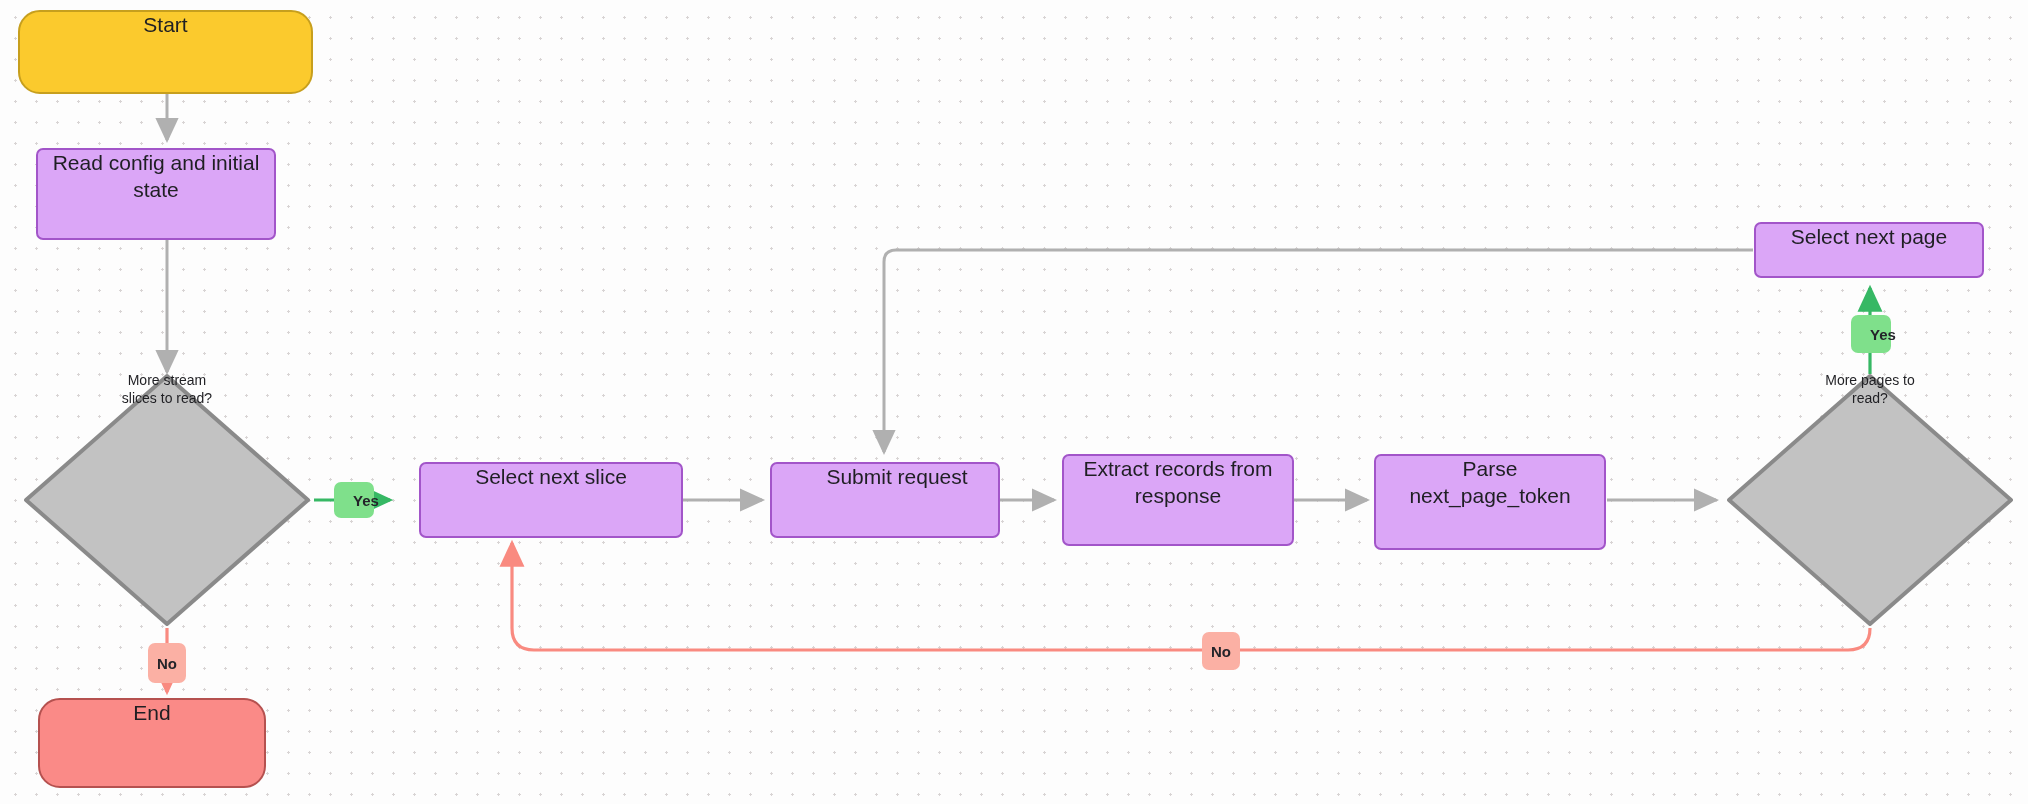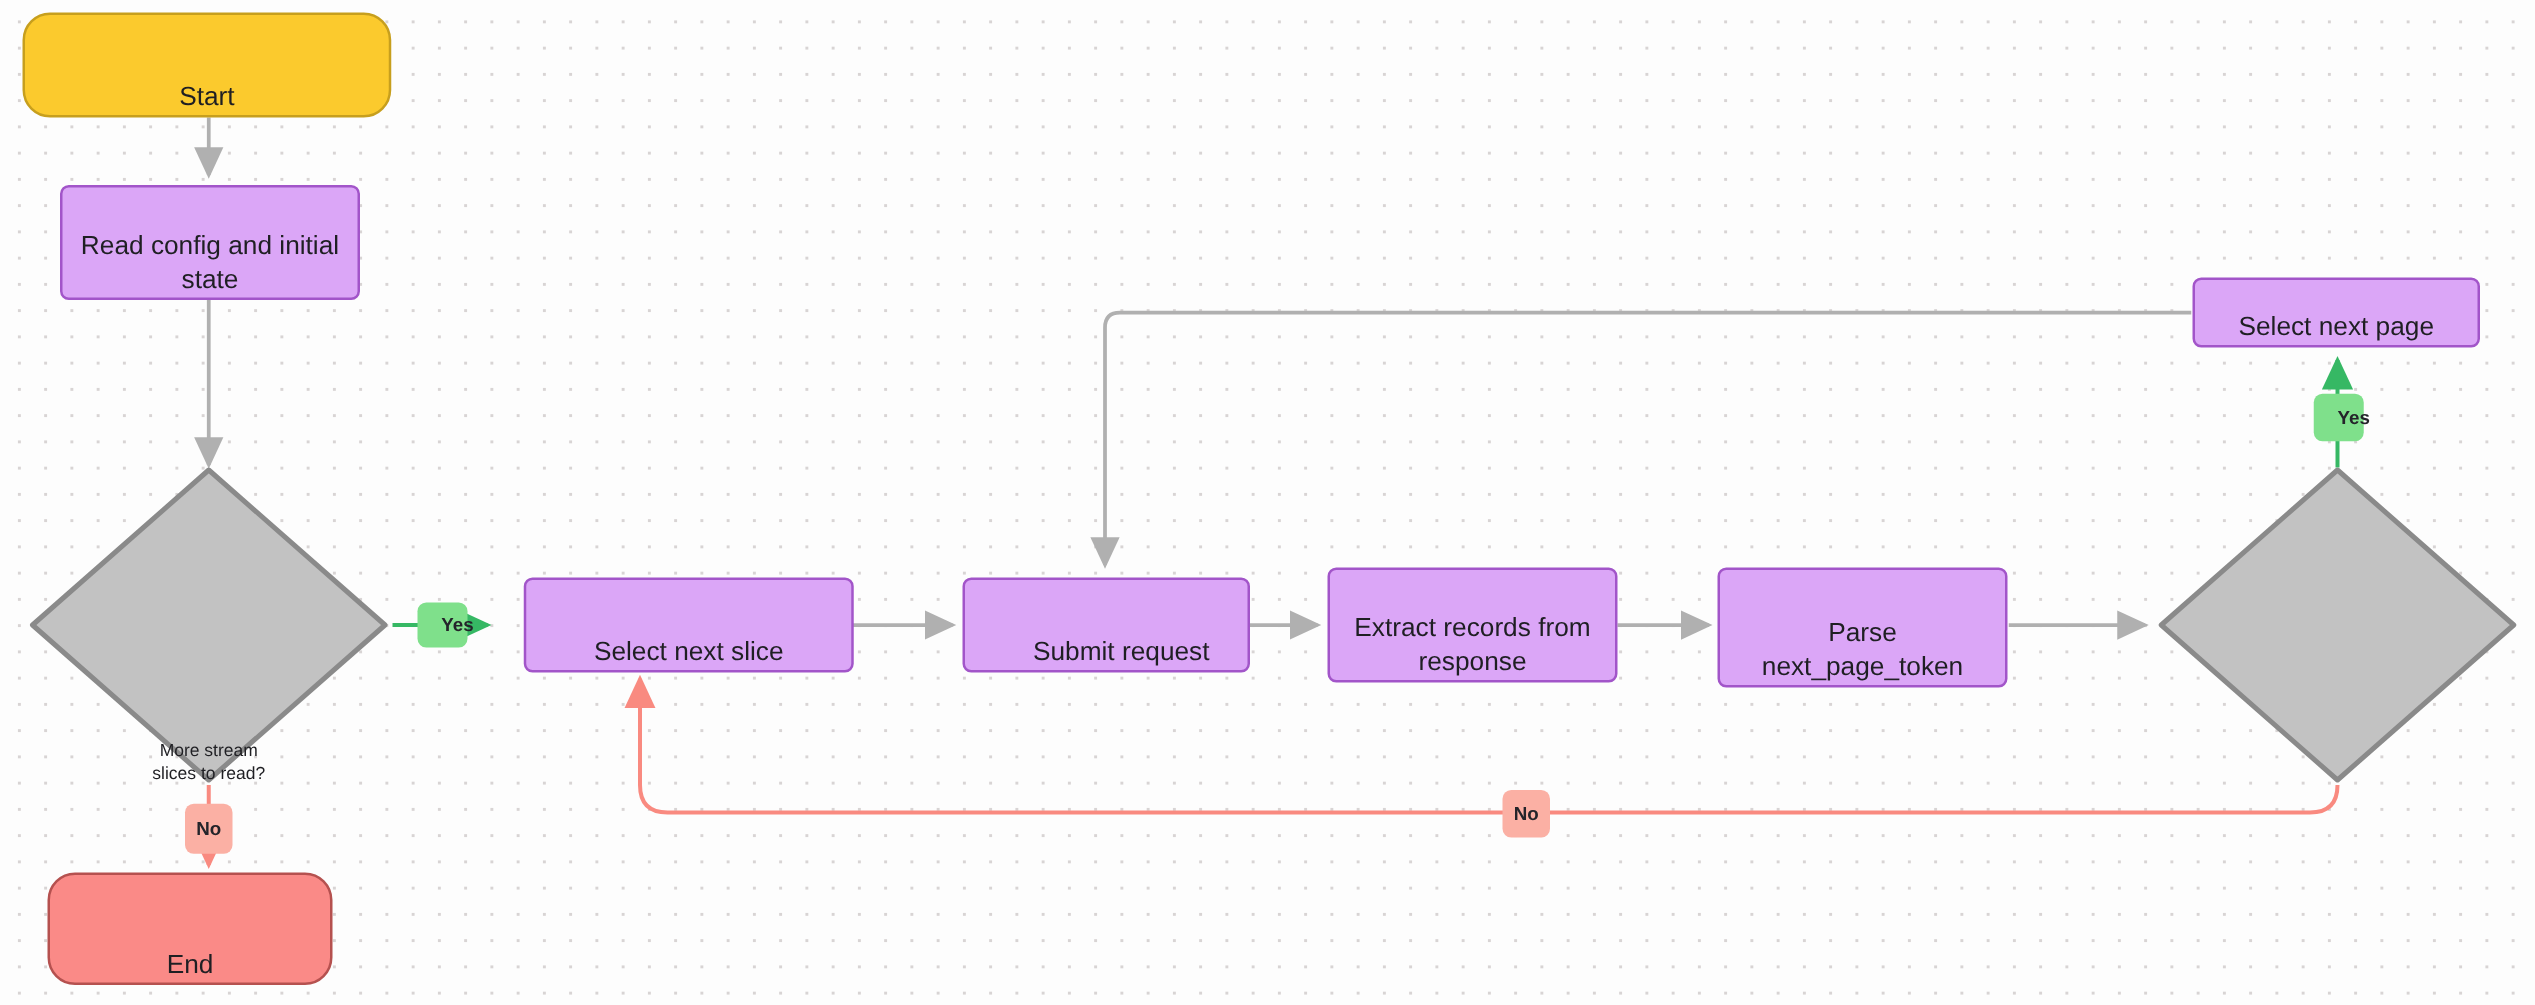--- a/index.html
+++ b/index.html
@@ -24,21 +24,21 @@
     left: 0;
     top: 0;
     width: 2028px;
     height: 804px;
     pointer-events: none;
   }
   .node {
     position: absolute;
     box-sizing: border-box;
     display: flex;
-    align-items: flex-end;
+    align-items: flex-start;
     justify-content: center;
     text-align: center;
     color: #1f1f23;
     line-height: 1.28;
     white-space: pre-line;
   }
   .node-terminal {
     border-radius: 22px;
     border: 2px solid;
     font-size: 21px;
@@ -131,21 +131,21 @@
 
     <path d="M1753,250 L896,250 Q884,250 884,262 L884,452" fill="none" stroke="#b0b0b0" stroke-width="3" marker-end="url(#arrow-gray)"></path>
 
     <path d="M1870,628 Q1870,650 1848,650 L534,650 Q512,650 512,628 L512,543" fill="none" stroke="#f98a80" stroke-width="3.2" marker-end="url(#arrow-red)"></path>
   </svg>
 
   <div class="node node-terminal node-start" style="left:18px; top:10px; width:295px; height:84px;">
     <span>Start</span>
   </div>
 
-  <div class="node node-process" style="left:48px; top:148px; width:240px; height:92px;">
+  <div class="node node-process" style="left:36px; top:148px; width:240px; height:92px;">
     <span>Read config and initial
 state</span>
   </div>
 
   <div class="node node-decision" style="left:22px; top:372px; width:290px; height:256px;">
     <svg class="diamond-shape" viewBox="0 0 290 256" preserveAspectRatio="none">
       <path d="M145,4 L286,128 L145,252 L4,128 Z" fill="#c2c2c2" stroke="#8a8a8a" stroke-width="4" stroke-linejoin="round"></path>
     </svg>
     <span class="decision-text">More stream
 slices to read?</span>
@@ -170,20 +170,22 @@
 
   <div class="node node-process" style="left:1374px; top:454px; width:232px; height:96px;">
     <span>Parse
 next_page_token</span>
   </div>
 
   <div class="node node-decision" style="left:1725px; top:372px; width:290px; height:256px;">
     <svg class="diamond-shape" viewBox="0 0 290 256" preserveAspectRatio="none">
       <path d="M145,4 L286,128 L145,252 L4,128 Z" fill="#c2c2c2" stroke="#8a8a8a" stroke-width="4" stroke-linejoin="round"></path>
     </svg>
+    <span class="decision-text">More pages to
+read?</span>
   </div>
 
   <div class="node node-process" style="left:1754px; top:222px; width:230px; height:56px;">
     <span>Select next page</span>
   </div>
 
   <div class="edge-label label-yes" style="left:334px; top:482px; width:40px; height:36px;">
     <span>Yes</span>
   </div>
 

